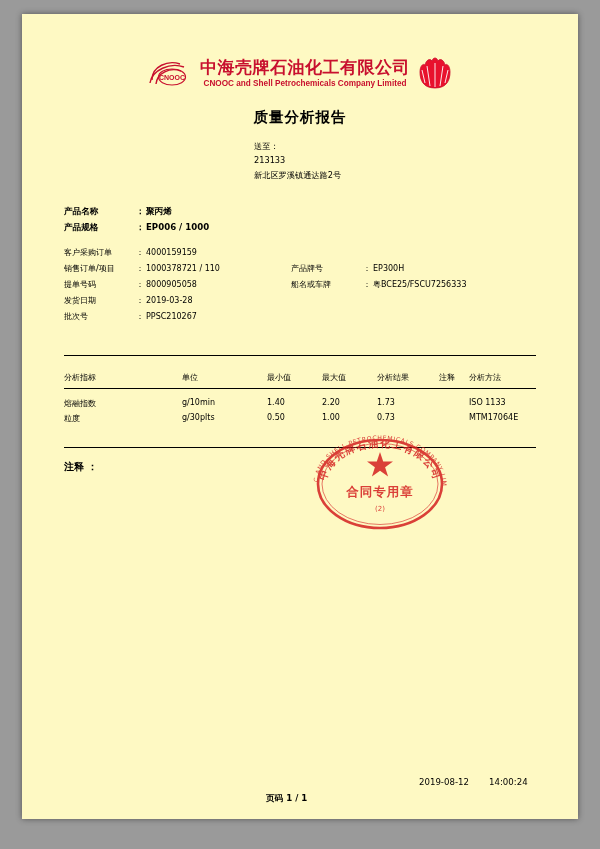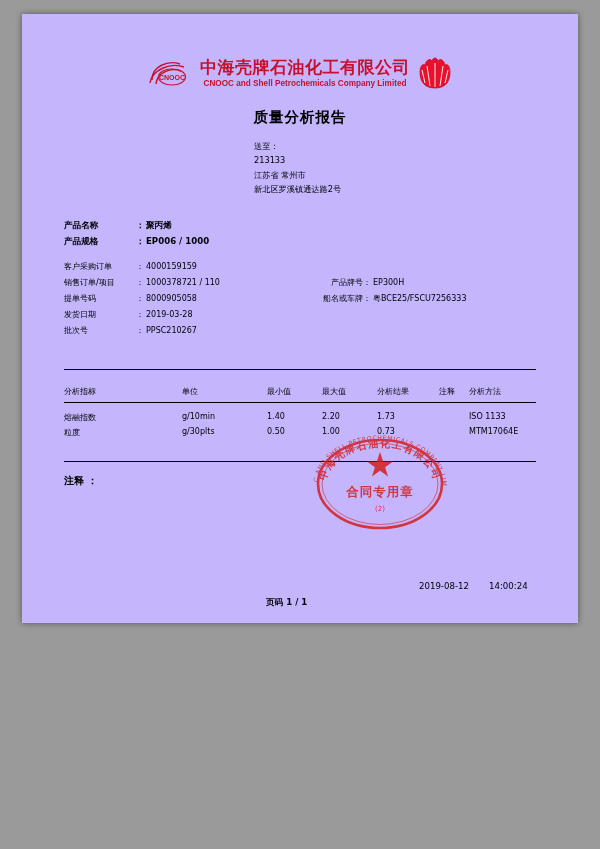--- a/index.html
+++ b/index.html
@@ -9,23 +9,23 @@
   }
   body {
     width: 600px;
     height: 849px;
     overflow: hidden;
     font-family: "Liberation Serif", serif;
   }
   .page {
     position: relative;
     width: 556px;
-    height: 609px;
+    height: 805px;
     margin: 14px auto 0 auto;
-    background: #c4b5fd;
+    background: #fef9c3;
     box-shadow: 0 0 6px rgba(0,0,0,0.45);
     overflow: hidden;
   }
   .inner {
     position: absolute;
     left: 42px;
     top: 26px;
     width: 472px;
     height: 752px;
   }
@@ -110,21 +110,21 @@
   .orders {
     margin-top: 9px;
     font-family: "DejaVu Sans", sans-serif;
     font-size: 8px;
     line-height: 2.0;
   }
   .orders .row { display: flex; }
   .orders .lbl { width: 72px; flex: 0 0 72px; }
   .orders .col { width: 10px; flex: 0 0 10px; }
   .orders .val { width: 145px; flex: 0 0 145px; }
-  .orders .lbl2 { width: 72px; flex: 0 0 72px; text-align: right; }
+  .orders .lbl2 { width: 72px; flex: 0 0 72px; }
   .orders .val2 { }
 
   
   .tbl {
     margin-top: 30px;
     font-family: "DejaVu Sans", sans-serif;
     font-size: 8px;
   }
   .rule {
     border-top: 1px solid #000;
@@ -226,21 +226,20 @@
           </g>
         </svg>
       </div>
     </div>
 
     <div class="doc-title">质量分析报告</div>
 
     <div class="addr">
       <div>送至：</div>
       <div>213133</div>
-      <div>江苏省  常州市</div>
       <div>新北区罗溪镇通达路2号</div>
       <div class="gap"></div>
     </div>
 
     <div class="prod">
       <div class="row">
         <div class="lbl">产品名称</div>
         <div class="col">：</div>
         <div class="val">聚丙烯</div>
       </div>

